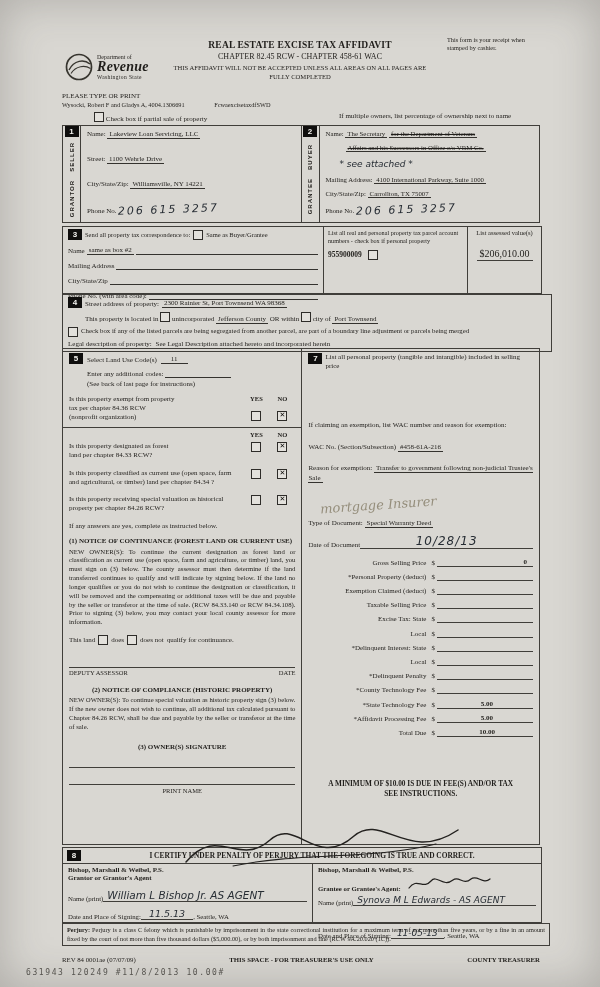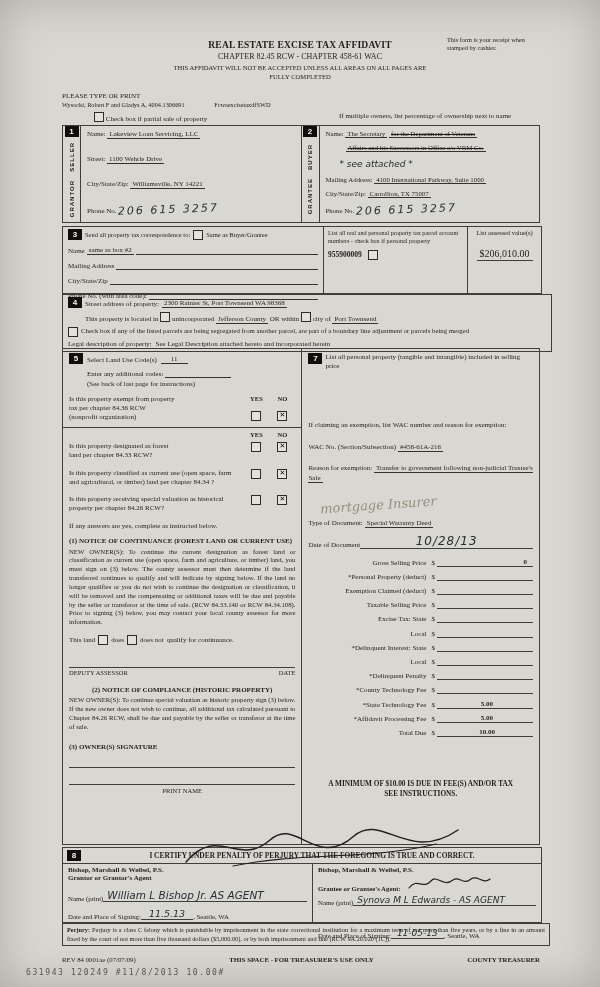--- a/index.html
+++ b/index.html
@@ -59,20 +59,32 @@
 <div class="page">
 
   <div class="abs receipt-note" style="left:447px;top:36px;width:92px;">This form is your receipt when stamped by cashier.</div>
 
   <div class="abs" style="left:140px;top:40px;width:320px;text-align:center;">
     <div class="ftitle">REAL ESTATE EXCISE TAX AFFIDAVIT</div>
     <div class="fchapter">CHAPTER 82.45 RCW  -  CHAPTER 458-61 WAC</div>
     <div class="fwarning">THIS AFFIDAVIT WILL NOT BE ACCEPTED UNLESS ALL AREAS ON ALL PAGES ARE FULLY COMPLETED</div>
   </div>
 
+  <div class="abs logo" style="left:64px;top:52px;">
+    <svg width="30" height="30" viewBox="0 0 30 30">
+      <circle cx="15" cy="15" r="12.5" fill="none" stroke="#37352f" stroke-width="1.7"></circle>
+      <path d="M5 18 C10 8, 20 7, 26 12" fill="none" stroke="#37352f" stroke-width="1.4"></path>
+      <path d="M7 21.5 C12 13.5, 21 13, 26.5 16.5" fill="none" stroke="#37352f" stroke-width="1.1"></path>
+    </svg>
+    <div>
+      <div class="logo-dept">Department of</div>
+      <div class="logo-name">Revenue</div>
+      <div class="logo-state">Washington State</div>
+    </div>
+  </div>
 
   <div class="abs" style="left:62px;top:92px;font-size:7px;">PLEASE TYPE OR PRINT</div>
 
   <div class="abs" style="left:62px;top:101px;font-size:6.3px;">
     <span>Wysocki, Robert F and Gladys A, 4004.1306691</span>
     <span style="margin-left:28px;">FcwaexcisetaxdfSWD</span>
   </div>
 
   <div class="abs" style="left:62px;top:112px;width:478px;display:flex;font-size:7px;gap:44px;">
     <div style="flex:1;padding-left:32px;">
@@ -304,21 +316,21 @@
       </div>
 
       <div class="assessor-row">
         <span>DEPUTY ASSESSOR</span>
         <span>DATE</span>
       </div>
 
       <div style="margin-top:10px;font-weight:bold;text-align:center;">(2)   NOTICE OF COMPLIANCE (HISTORIC PROPERTY)</div>
       <div class="legal-body">NEW OWNER(S): To continue special valuation as historic property sign (3) below.  If the new owner does not wish to continue, all additional tax calculated pursuant to Chapter 84.26 RCW, shall be due and payable by the seller or transferor at the time of sale.</div>
 
-      <div style="margin-top:12px;font-weight:bold;">(3)   OWNER(S) SIGNATURE</div>
+      <div style="margin-top:12px;font-weight:bold;text-align:center;">(3)   OWNER(S) SIGNATURE</div>
       <div class="sigline"></div>
       <div class="sigline"></div>
       <div style="margin-top:2px;text-align:center;font-size:6.5px;">PRINT NAME</div>
     </div>
 
     <div class="box" style="width:238px;border-left:none;padding:4px 6px;font-size:7px;position:relative;">
       <div style="display:flex;gap:3px;line-height:1.3;">
         <span class="badge">7</span>
         <span style="flex:1;">List all personal property (tangible and intangible) included in selling price</span>
       </div>

